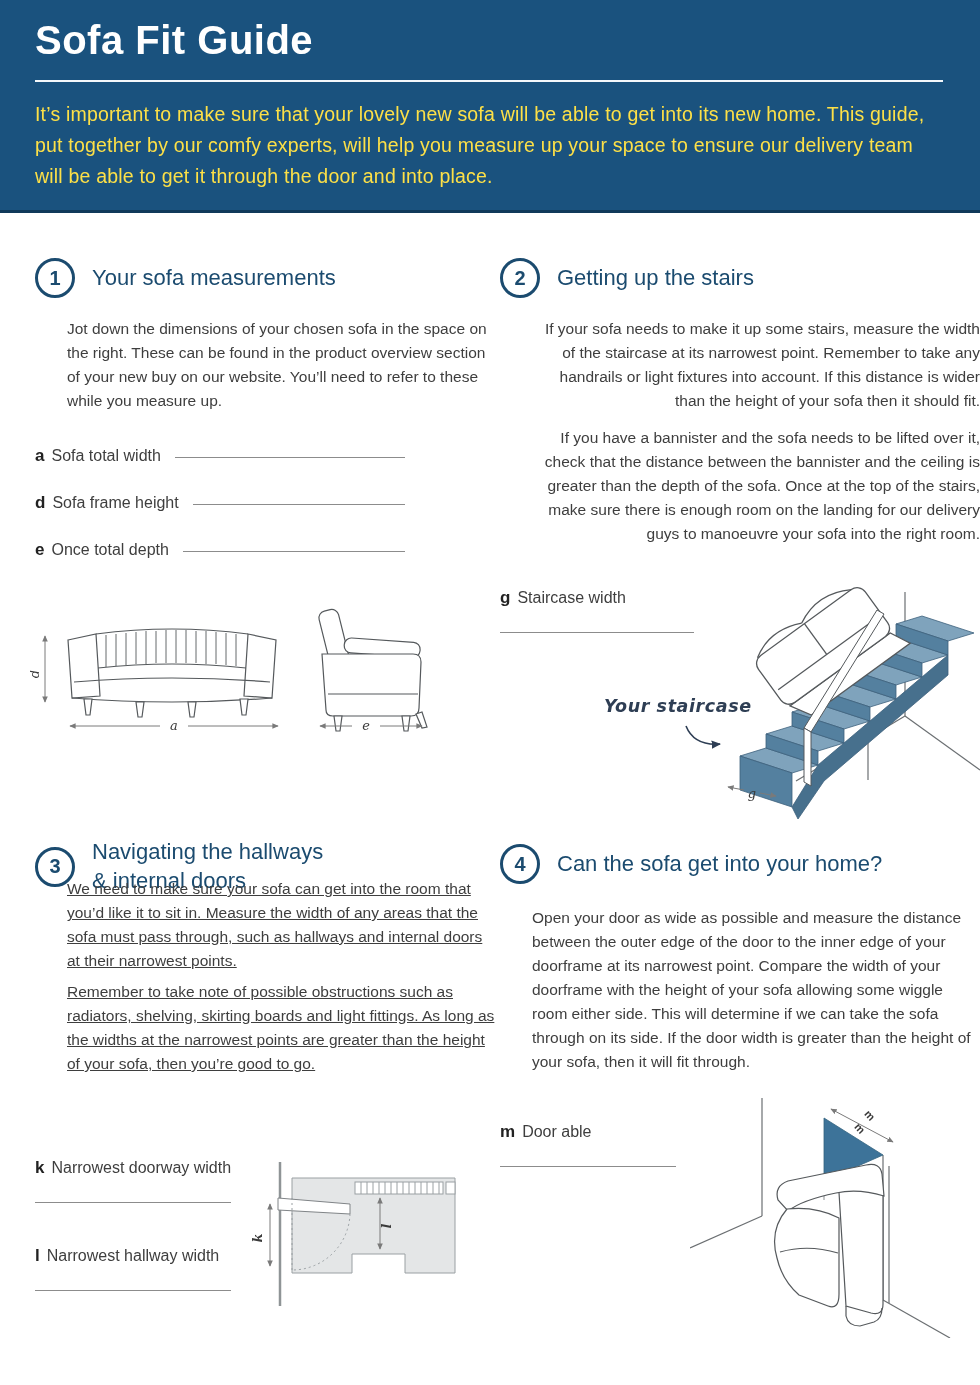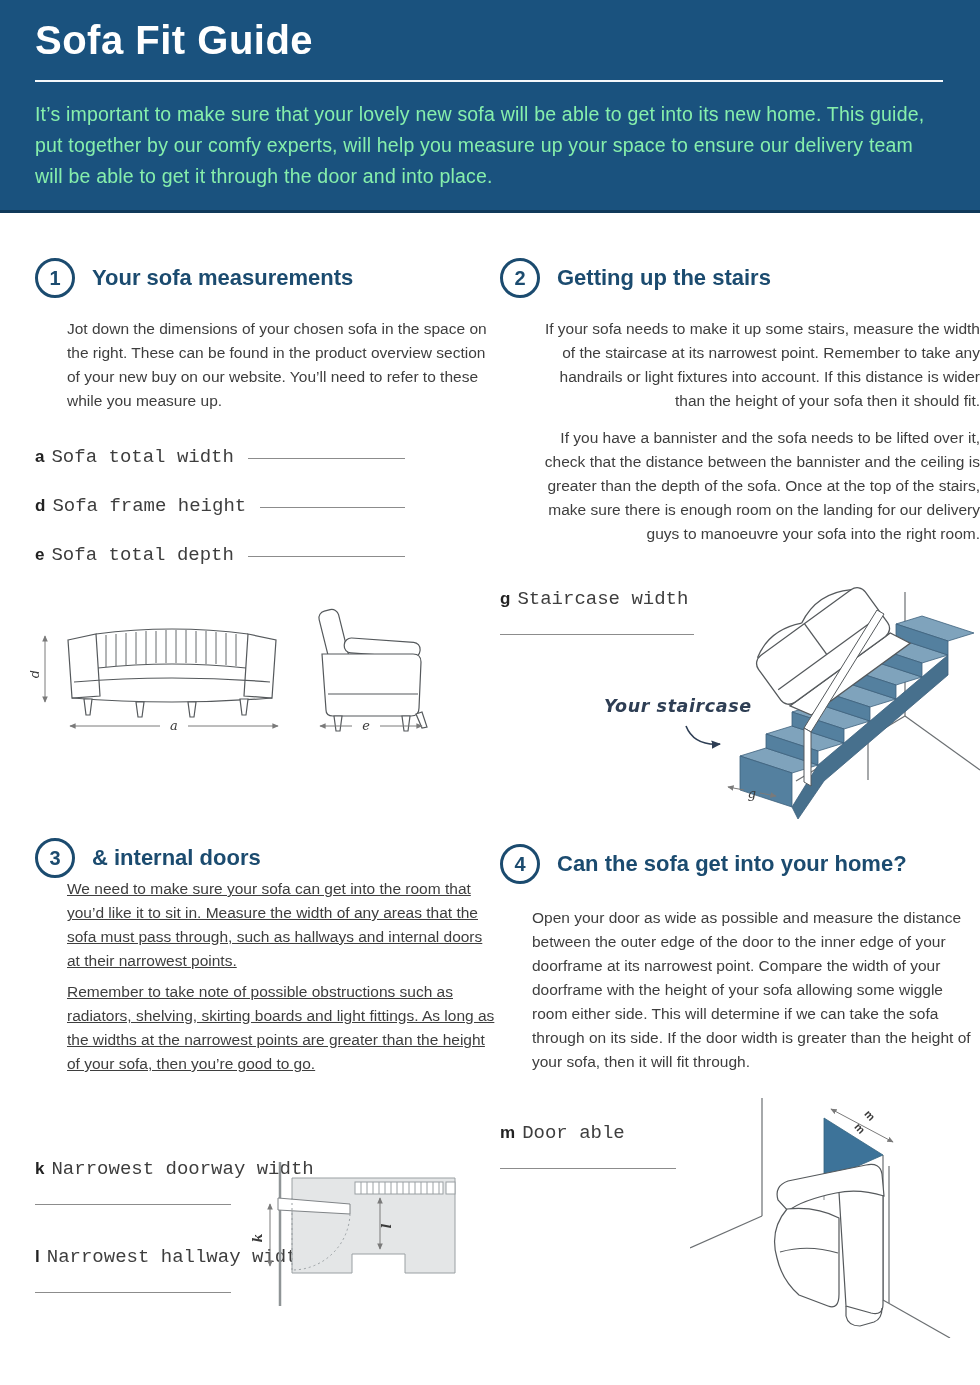--- a/index.html
+++ b/index.html
@@ -6,38 +6,38 @@
   .page{position:relative;width:980px;height:1385px;background:#ffffff;overflow:hidden;
         font-family:"Liberation Sans",sans-serif;color:#3e3e3e;margin:0 auto;}
 
   
   .hdr{position:absolute;left:0;top:0;width:980px;height:210px;background:#1a527e;
        border-bottom:3px solid #10395a;padding-left:38px;}
   .hdr-title{position:absolute;left:35px;top:18px;font-size:40px;font-weight:600;
              letter-spacing:.5px;color:#ffffff;margin:0;}
   .hdr-rule{position:absolute;left:35px;top:80px;width:908px;height:2px;background:#f4f8fb;}
   .hdr-intro{position:absolute;left:35px;top:99px;width:905px;font-size:19.5px;
-             line-height:31px;color:#86efac;letter-spacing:.2px;}
+             line-height:31px;color:#fde047;letter-spacing:.2px;}
 
   
   .sec-head{position:absolute;display:flex;align-items:center;}
   .num-circle{flex:0 0 auto;width:34px;height:34px;border:3px solid #1b4b6f;border-radius:50%;
               display:flex;align-items:center;justify-content:center;font-size:20px;font-weight:700;
               color:#1b4b6f;background:#fff;}
-  .sec-title{margin-left:17px;font-size:22px;font-weight:700;color:#1b4b6f;line-height:1.3;}
+  .sec-title{margin-left:17px;font-size:22px;font-weight:400;color:#1b4b6f;line-height:1.3;}
 
   
   .sec-body{position:absolute;font-size:15.5px;line-height:24px;color:#3e3e3e;margin-left:32px;}
   .sec-body p{margin:0 0 13px 0;}
 
   
   .fields-list{position:absolute;width:370px;}
   .f-row{display:flex;align-items:baseline;margin-bottom:27px;}
   .f-letter{font-size:17px;font-weight:700;color:#222;margin-right:7px;}
-  .f-label{font-size:19px;color:#3e3e3e;white-space:nowrap;font-family:Liberation Mono, monospace;}
+  .f-label{font-size:16px;color:#3e3e3e;white-space:nowrap;}
   .f-fill{flex:1;border-bottom:1px solid #8c8c8c;margin-left:14px;transform:translateY(-3px);}
   .field-st{position:absolute;}
   .field-st .f-row{margin-bottom:0;}
   .f-underline{border-bottom:1px solid #8c8c8c;margin-top:24px;}
 
   
   .illus{position:absolute;}
   .dim-letter{font-family:"DejaVu Serif",serif;font-style:italic;font-size:13px;fill:#3a3a3a;}
   .caption-hand{font-family:"DejaVu Sans",sans-serif;font-style:italic;font-weight:600;
                 font-size:17.5px;fill:#2e3e54;letter-spacing:.6px;}
@@ -67,21 +67,21 @@
       <span class="f-label">Sofa total width</span>
       <span class="f-fill"></span>
     </div>
     <div class="f-row">
       <span class="f-letter">d</span>
       <span class="f-label">Sofa frame height</span>
       <span class="f-fill"></span>
     </div>
     <div class="f-row">
       <span class="f-letter">e</span>
-      <span class="f-label">Sofa total depth</span>
+      <span class="f-label">Once total depth</span>
       <span class="f-fill"></span>
     </div>
   </div>
 
   <svg class="illus" style="left:30px;top:598px;" width="420" height="160" viewBox="0 0 420 160">
     <defs>
       <marker id="ah" viewBox="0 0 10 10" refX="8" refY="5" markerWidth="7" markerHeight="7" orient="auto">
         <path d="M0,1 L9,5 L0,9 z" fill="#7a7a7a"></path>
       </marker>
       <marker id="ahr" viewBox="0 0 10 10" refX="2" refY="5" markerWidth="7" markerHeight="7" orient="auto">
@@ -203,20 +203,21 @@
     <g stroke="#7a7a7a" stroke-width="1">
       <line x1="138" y1="209" x2="154" y2="212" marker-start="url(#ahr)"></line>
       <line x1="170" y1="215" x2="186" y2="218" marker-end="url(#ah)"></line>
     </g>
     <text class="dim-letter" x="162" y="220" text-anchor="middle">g</text>
   </svg>
 
   <div class="sec-head" style="left:35px;top:838px;">
     <div class="num-circle">3</div>
     <div class="sec-title">
+      <div>Navigating the hallways</div>
       <div>&amp; internal doors</div>
     </div>
   </div>
   <div class="sec-body" style="left:35px;top:877px;width:430px;text-decoration:underline;">
     <p style="margin-bottom:7px;">We need to make sure your sofa can get into the room that you’d like it to sit in. Measure the width of any areas that the sofa must pass through, such as hallways and internal doors at their narrowest points.</p>
     <p>Remember to take note of possible obstructions such as radiators, shelving, skirting boards and light fittings. As long as the widths at the narrowest points are greater than the height of your sofa, then you’re good to go.</p>
   </div>
   <div class="field-st" style="left:35px;top:1158px;">
     <div class="f-row">
       <span class="f-letter">k</span>

